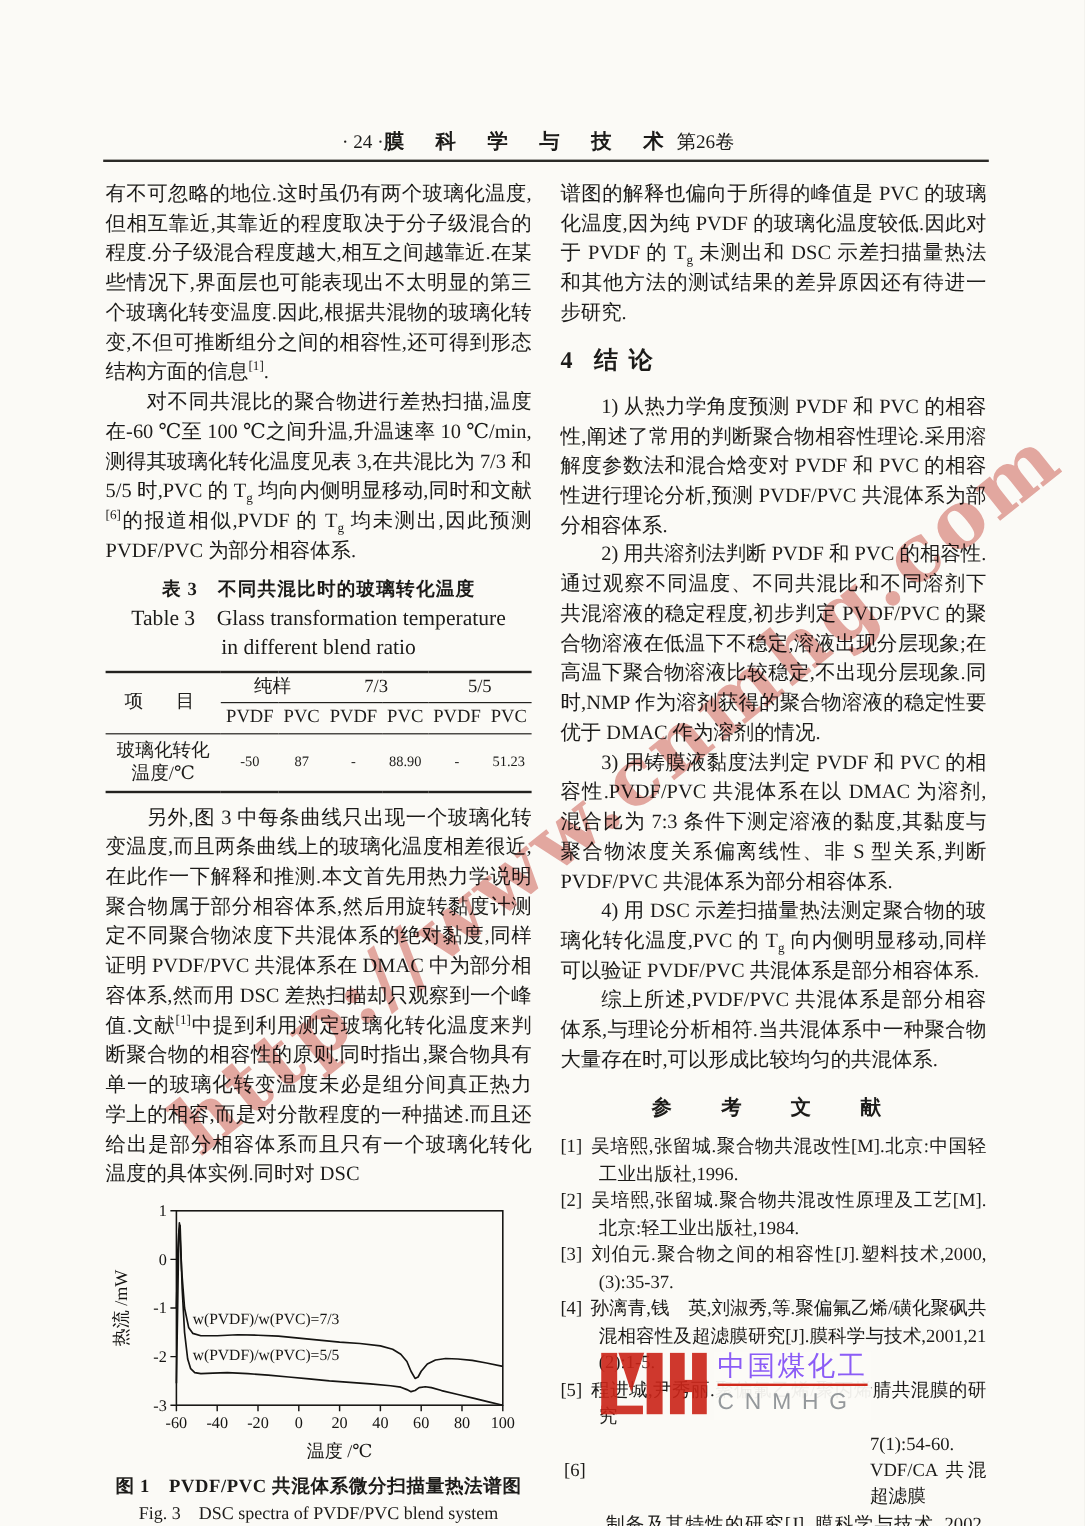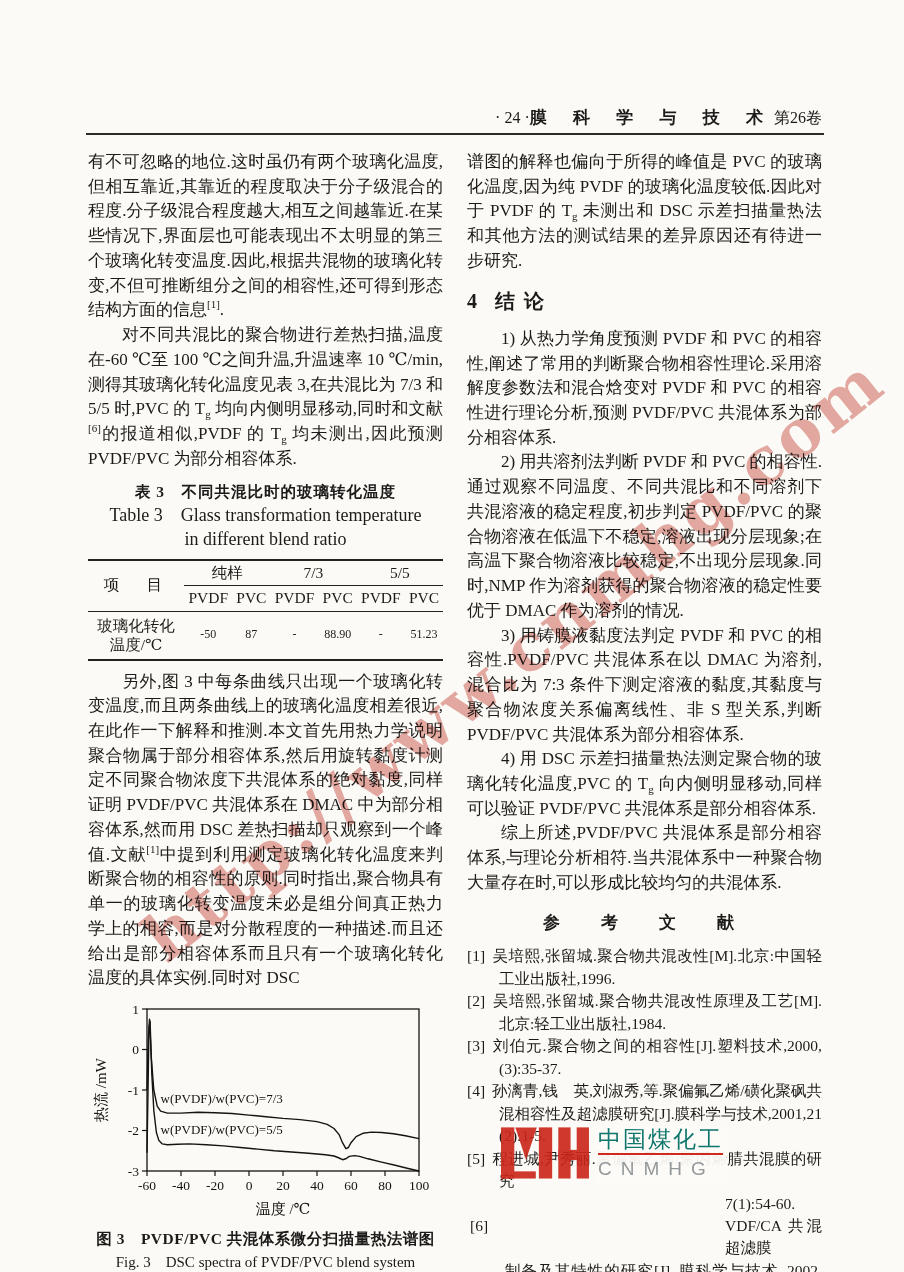--- a/index.html
+++ b/index.html
@@ -3,21 +3,21 @@
 <meta charset="utf-8">
 <style>
   html,body { margin:0; padding:0; background:#e9e7e1; }
   .page {
     position:relative; width:904px; height:1272px; margin:0 auto;
     background:#fbfaf6; color:#1c1b19; overflow:hidden;
     font-family:"Liberation Serif","DejaVu Serif",serif;
   }
   
   .pagehead { position:absolute; top:106px; left:75px; right:82px;
-    display:flex; justify-content:flex-end; align-items:baseline; font-size:16px; }
+    display:flex; justify-content:center; align-items:baseline; font-size:16px; }
   .pagehead .jt { font-size:17px; letter-spacing:11px; font-weight:bold; }
   .hrule { position:absolute; top:133px; left:86px; right:80px; border-top:2px solid #2b2a27; }
 
   
   .cols { position:absolute; top:150px; left:88px; width:734px; display:flex; gap:24px; }
   .col { width:355px; font-size:17px; line-height:1.455; text-align:justify; }
   p { margin:0; text-indent:2em; }
   p.noindent { text-indent:0; }
   sup { font-size:11px; line-height:0; }
   sub { font-size:11px; line-height:0; }
@@ -57,21 +57,21 @@
   
   .watermark { position:absolute; left:128px; top:916px; transform-origin:0 0;
     transform:rotate(-38.5deg); font-size:66px; font-weight:bold; letter-spacing:4px;
     font-family:"DejaVu Serif",serif; color:#c23328; opacity:.42; white-space:nowrap;
     mix-blend-mode:multiply; z-index:4; pointer-events:none; }
 
   
   .logo { position:absolute; left:500px; top:1126px; width:246px; display:flex; z-index:5; }
   .logo .mark { width:90px; height:58px; flex:none; opacity:.9; }
   .logo .lt { margin-left:5px; background:rgba(252,251,247,0.94); padding:1px 3px 2px; }
-  .logo .lzh { font-family:Liberation Sans, sans-serif; font-size:23px; color:#0f766e;
+  .logo .lzh { font-family:Liberation Serif, serif; font-size:23px; color:#8b5cf6;
     letter-spacing:2px; white-space:nowrap; line-height:1.05; }
   .logo .lline { border-top:2.5px solid #d0291b; margin:2px 0 4px; }
   .logo .len { font-family:"Liberation Sans",sans-serif; font-size:19px; color:#94989b;
     letter-spacing:9px; white-space:nowrap; line-height:1; }
 </style>
 </head>
 <body>
 
 <div class="page">
 
@@ -158,21 +158,21 @@
             <text x="46" y="136" text-anchor="end" font-size="13.5" fill="#151412">-2</text>
             <line x1="54" y1="172" x2="49" y2="172" stroke="#151412" stroke-width="1.2"></line>
             <text x="46" y="176.5" text-anchor="end" font-size="13.5" fill="#151412">-3</text>
             <path d="M54.0 91.0 L 55.2 42.4 L 56.5 20.1 L 58.3 58.6 L 60.8 91.0 L 64.2 107.2 L 67.6 112.1 L 74.4 114.1 L 88.0 114.1 L 105.0 113.3 L 122.0 113.7 L 139.0 114.5 L 156.0 116.1 L 173.0 117.7 L 190.0 119.4 L 207.0 120.6 L 224.0 122.6 L 234.2 125.4 L 241.0 129.5 L 246.1 135.6 L 249.5 143.7 L 252.9 149.7 L 255.4 148.5 L 258.0 143.7 L 263.1 137.6 L 269.9 134.3 L 278.4 133.1 L 288.6 133.5 L 300.5 134.7 L 312.4 136.8 L 326.0 139.6" fill="none" stroke="#151412" stroke-width="1.4" stroke-linejoin="round"></path>
             <path d="M54.0 153.8 L 54.9 99.1 L 56.0 28.2 L 57.1 22.2 L 58.8 74.8 L 60.8 111.3 L 63.4 133.5 L 65.9 141.6 L 69.3 144.9 L 74.4 145.7 L 84.6 145.3 L 96.5 144.9 L 113.5 145.7 L 130.5 146.9 L 147.5 148.5 L 164.5 150.1 L 181.5 151.8 L 198.5 153.0 L 215.5 154.2 L 232.5 155.8 L 241.0 157.0 L 246.1 159.0 L 249.5 160.7 L 252.9 159.8 L 256.3 157.4 L 261.4 156.6 L 266.5 157.4 L 275.0 159.8 L 288.6 163.1 L 302.2 166.3 L 314.1 169.2 L 326.0 172.0" fill="none" stroke="#151412" stroke-width="1.4" stroke-linejoin="round"></path>
             <text x="67.6" y="103.96000000000001" font-size="13" fill="#151412">w(PVDF)/w(PVC)=7/3</text>
             <text x="67.6" y="134.74" font-size="13" fill="#151412">w(PVDF)/w(PVC)=5/5</text>
             <text x="190" y="215" text-anchor="middle" font-size="15" fill="#151412">温度 /℃</text>
             <text x="13" y="91" text-anchor="middle" font-size="15" fill="#151412" transform="rotate(-90 13 91)">热流 /mW</text>
           </svg>
-        <div class="fcap zh">图 3　PVDF/PVC 共混体系微分扫描量热法谱图</div>
+        <div class="fcap zh">图 1　PVDF/PVC 共混体系微分扫描量热法谱图</div>
         <div class="fcap en">Fig. 3　DSC spectra of PVDF/PVC blend system</div>
       </figure>
     </div>
 
     <div class="col">
       <p class="noindent">谱图的解释也偏向于所得的峰值是 PVC 的玻璃化温度,因为纯 PVDF 的玻璃化温度较低.因此对于 PVDF 的 T<sub>g</sub> 未测出和 DSC 示差扫描量热法和其他方法的测试结果的差异原因还有待进一步研究.</p>
 
       <div class="sec">
         <span class="num">4</span>
         <span class="st">结论</span>

